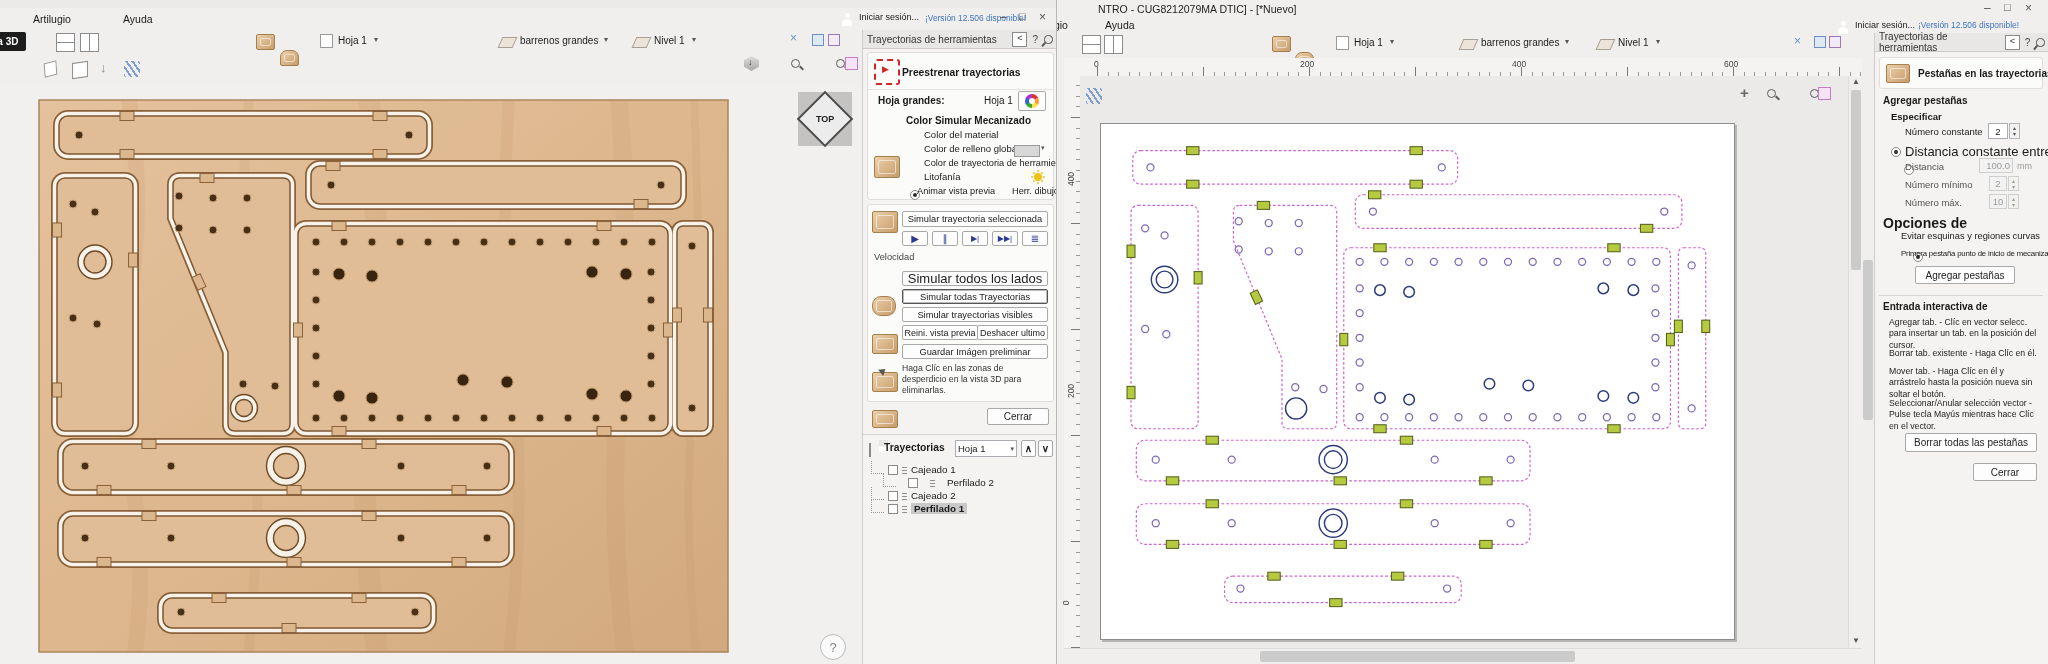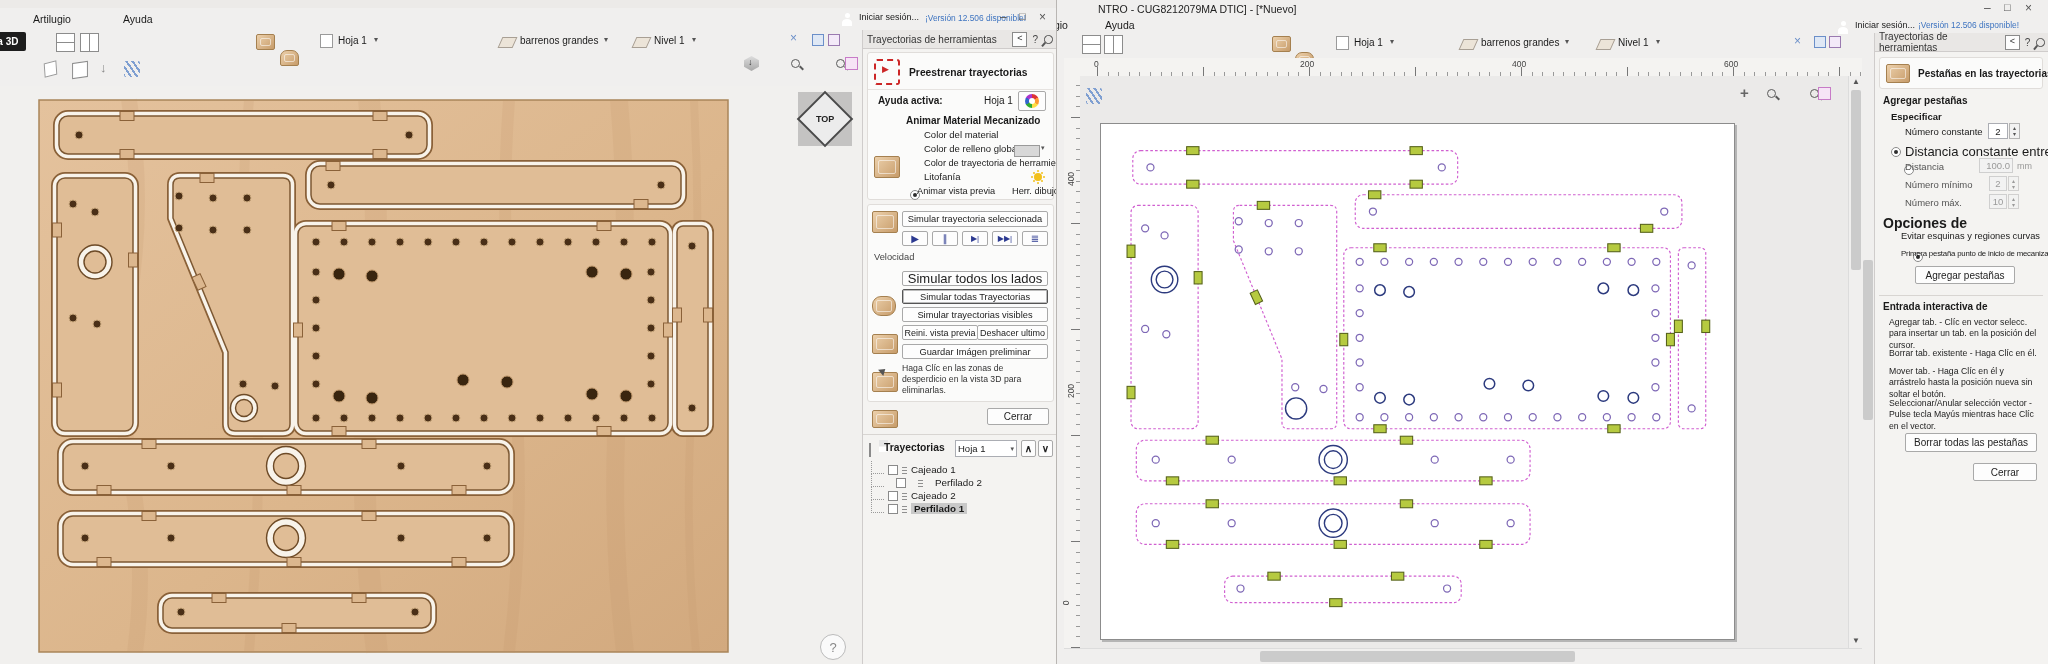--- a/index.html
+++ b/index.html
@@ -1,19 +1,19 @@
 <!DOCTYPE html>
 <html><head>
 <meta charset="utf-8">
 <style>
   html,body{margin:0;padding:0}
   body{width:2048px;height:664px;position:relative;overflow:hidden;
        font-family:"Liberation Sans",sans-serif;font-size:11px;color:#1a1a1a;background:#e8e6e4}
   .abs{position:absolute}
-  .row{display:flex;align-items:center;gap:9px}
+  .row{display:flex;align-items:center;gap:2px}
   .nw{white-space:nowrap}
   .b{font-weight:bold}
   .win{background:#f0efee}
   .btn{display:flex;align-items:center;justify-content:center;background:#fdfdfd;border:1px solid #a9a9a9;
        border-radius:2px;font-size:10px;color:#222;box-sizing:border-box}
   .btn.focus{border-color:#555;box-shadow:inset 0 0 0 1px #bcbcbc}
   .gbox{background:#fbfbfa;border:1px solid #e0ddda;border-radius:3px}
   .hdr{background:#e9e7e5;border-bottom:1px solid #cfcccb;font-size:10.5px;color:#333;display:flex;align-items:center}
   .radio{width:10px;height:10px;border:1px solid #8a8a8a;border-radius:50%;background:#fff;display:inline-block;position:relative;flex:none;box-sizing:border-box}
   .radio.on::after{content:"";position:absolute;inset:2px;background:#2e2e2e;border-radius:50%}
@@ -473,27 +473,27 @@
       <span class="colbx" style="margin-left:auto">&lt;</span>
       <span style="margin-left:5px;color:#444;font-size:10px">?</span>
       <span class="pin" style="margin-left:6px"></span>
     </div>
 
     <div class="gbox abs" style="left:4px;top:22px;width:185px;height:146px">
       <div class="row" style="padding:6px 6px 4px 6px;border-bottom:1px solid #e6e3e0">
         <span class="prev-ic"></span>
         <span class="b nw" style="font-size:10.3px">Preestrenar trayectorias</span>
       </div>
-      <span class="abs b nw" style="left:10px;top:42px;font-size:10px">Ayuda activa:</span>
+      <span class="abs b nw" style="left:10px;top:42px;font-size:10px">Hoja grandes:</span>
       <span class="abs nw" style="left:116px;top:42px;font-size:10px">Hoja 1</span>
       <div class="abs btn" style="left:150px;top:38px;width:28px;height:20px">
           <span class="pal"></span>
         </div>
       <div class="abs wood-ic" style="left:6px;top:66px;width:24px;height:20px"></div>
-      <span class="abs b nw" style="left:38px;top:62px;font-size:10px">Animar Material Mecanizado</span>
+      <span class="abs b nw" style="left:38px;top:62px;font-size:10px">Color Simular Mecanizado</span>
       <span class="abs radio on" style="left:42px;top:78px"></span>
       <span class="abs nw" style="left:56px;top:76px;font-size:9.5px">Color del material</span>
       <span class="abs radio" style="left:42px;top:92px"></span>
       <span class="abs nw" style="left:56px;top:90px;font-size:9.5px">Color de relleno global</span>
       <div class="abs" style="left:146px;top:92px;width:24px;height:10px;background:#d8d8d8;border:1px solid #9a9a9a"></div>
       <span class="abs glyph" style="left:173px;top:91px;font-size:7px">▾</span>
       <span class="abs radio" style="left:42px;top:106px"></span>
       <span class="abs nw" style="left:56px;top:104.5px;font-size:9.2px">Color de trayectoria de herramienta</span>
       <span class="abs radio" style="left:42px;top:120px"></span>
       <span class="abs nw" style="left:56px;top:118px;font-size:9.5px">Litofanía</span>
@@ -543,21 +543,21 @@
         <span class="glyph" style="font-size:7px">▾</span>
       </div>
       <div class="abs btn b" style="left:158px;top:5px;width:15px;height:17px">∧</div>
       <div class="abs btn b" style="left:175px;top:5px;width:15px;height:17px">∨</div>
       <div class="abs row" style="left:8px;top:28px;height:13px;gap:4px">
         <span class="tree"></span>
           <span class="chk"></span>
           <span class="grip"></span>
         <span class="nw" style="font-size:9.8px">Cajeado 1</span>
       </div>
-      <div class="abs row" style="left:8px;top:41px;height:13px;gap:12px">
+      <div class="abs row" style="left:20px;top:41px;height:13px;gap:12px">
         <span class="tree"></span>
           <span class="chk"></span>
           <span class="grip"></span>
         <span class="nw" style="font-size:9.8px">Perfilado 2</span>
       </div>
       <div class="abs row" style="left:8px;top:54px;height:13px;gap:4px">
         <span class="tree"></span>
           <span class="chk"></span>
           <span class="grip"></span>
         <span class="nw" style="font-size:9.8px">Cajeado 2</span>

